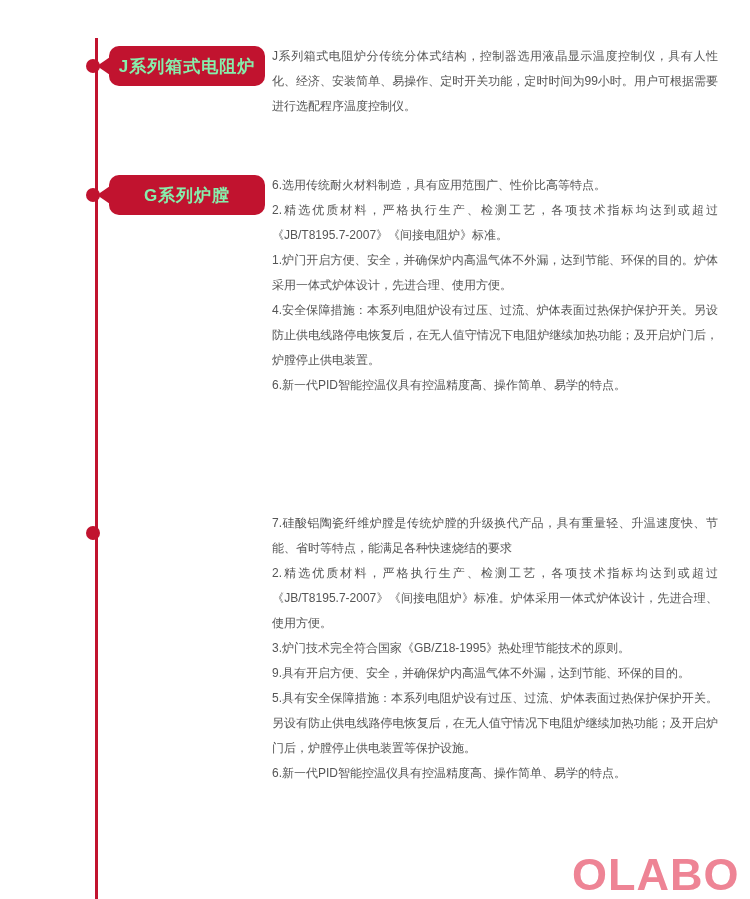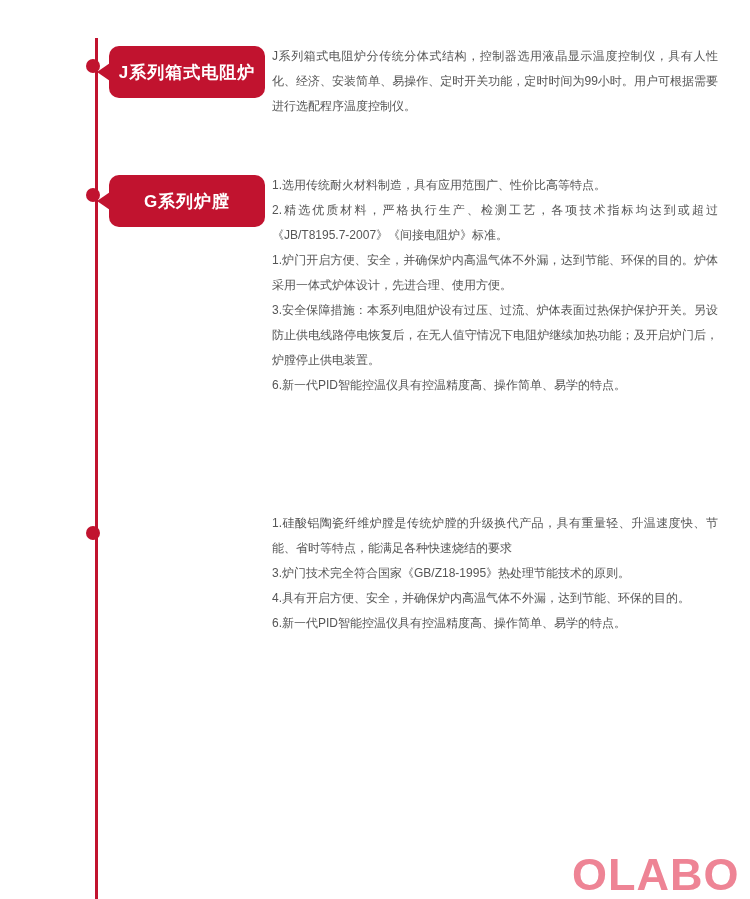--- a/index.html
+++ b/index.html
@@ -26,24 +26,24 @@
   .dot{
     position:absolute;
     left:86px;top:15px;
     width:14px;height:14px;
     border-radius:50%;
     background:var(--brand-red);
   }
   .bubble{
     position:absolute;
     left:109px;top:2px;
-    width:156px;height:52px;
+    width:156px;height:40px;
     background:var(--brand-red);
     border-radius:10px;
-    color:#ffffff;
+    color:#86efac;
     display:flex;align-items:center;justify-content:center;
     font-weight:bold;font-size:17px;
     letter-spacing:1px;
   }
   .bubble-arrow{
     position:absolute;
     left:-12px;top:50%;
     transform:translateY(-50%);
     width:0;height:0;
     border-top:9px solid transparent;
@@ -85,31 +85,33 @@
   </div>
 </section>
 
 <section class="sec" style="top:173px">
   <span class="dot"></span>
   <div class="bubble">
     <span class="bubble-arrow"></span>
     <span>G系列炉膛</span>
   </div>
   <div class="text-col">
-    <p class="para">1.选用传统耐火材料制造，具有应用范围广、性价比高等特点。</p>
+    <p class="para">6.选用传统耐火材料制造，具有应用范围广、性价比高等特点。</p>
     <p class="para">2.精选优质材料，严格执行生产、检测工艺，各项技术指标均达到或超过《JB/T8195.7-2007》《间接电阻炉》标准。</p>
     <p class="para">1.炉门开启方便、安全，并确保炉内高温气体不外漏，达到节能、环保的目的。炉体采用一体式炉体设计，先进合理、使用方便。</p>
-    <p class="para">3.安全保障措施：本系列电阻炉设有过压、过流、炉体表面过热保护保护开关。另设防止供电线路停电恢复后，在无人值守情况下电阻炉继续加热功能；及开启炉门后，炉膛停止供电装置。</p>
+    <p class="para">4.安全保障措施：本系列电阻炉设有过压、过流、炉体表面过热保护保护开关。另设防止供电线路停电恢复后，在无人值守情况下电阻炉继续加热功能；及开启炉门后，炉膛停止供电装置。</p>
     <p class="para">6.新一代PID智能控温仪具有控温精度高、操作简单、易学的特点。</p>
   </div>
 </section>
 
 <section class="sec" style="top:511px">
   <span class="dot"></span>
   <div class="text-col">
-    <p class="para">1.硅酸铝陶瓷纤维炉膛是传统炉膛的升级换代产品，具有重量轻、升温速度快、节能、省时等特点，能满足各种快速烧结的要求</p>
+    <p class="para">7.硅酸铝陶瓷纤维炉膛是传统炉膛的升级换代产品，具有重量轻、升温速度快、节能、省时等特点，能满足各种快速烧结的要求</p>
+    <p class="para">2.精选优质材料，严格执行生产、检测工艺，各项技术指标均达到或超过《JB/T8195.7-2007》《间接电阻炉》标准。炉体采用一体式炉体设计，先进合理、使用方便。</p>
     <p class="para">3.炉门技术完全符合国家《GB/Z18-1995》热处理节能技术的原则。</p>
-    <p class="para">4.具有开启方便、安全，并确保炉内高温气体不外漏，达到节能、环保的目的。</p>
+    <p class="para">9.具有开启方便、安全，并确保炉内高温气体不外漏，达到节能、环保的目的。</p>
+    <p class="para">5.具有安全保障措施：本系列电阻炉设有过压、过流、炉体表面过热保护保护开关。另设有防止供电线路停电恢复后，在无人值守情况下电阻炉继续加热功能；及开启炉门后，炉膛停止供电装置等保护设施。</p>
     <p class="para">6.新一代PID智能控温仪具有控温精度高、操作简单、易学的特点。</p>
   </div>
 </section>
 
 <div class="logo">OLABO</div>
 
 </body></html>

